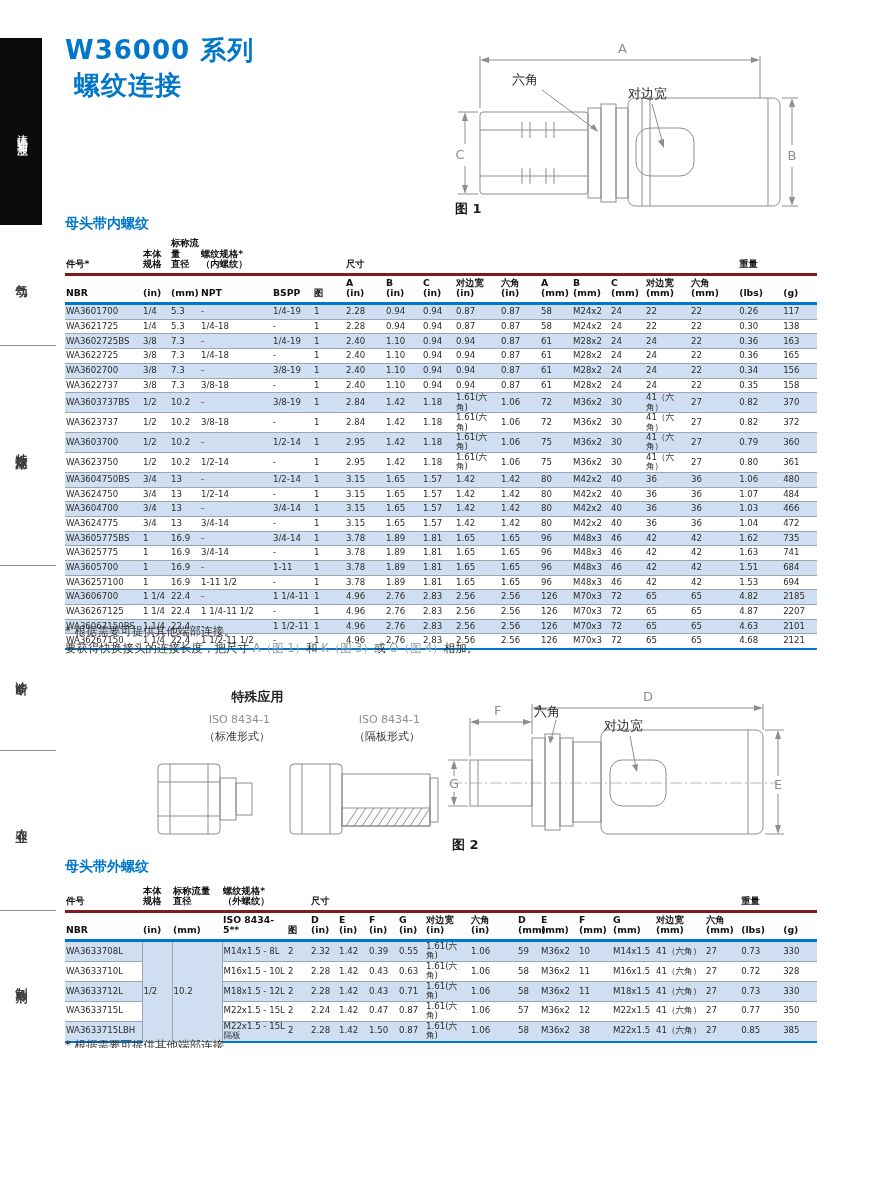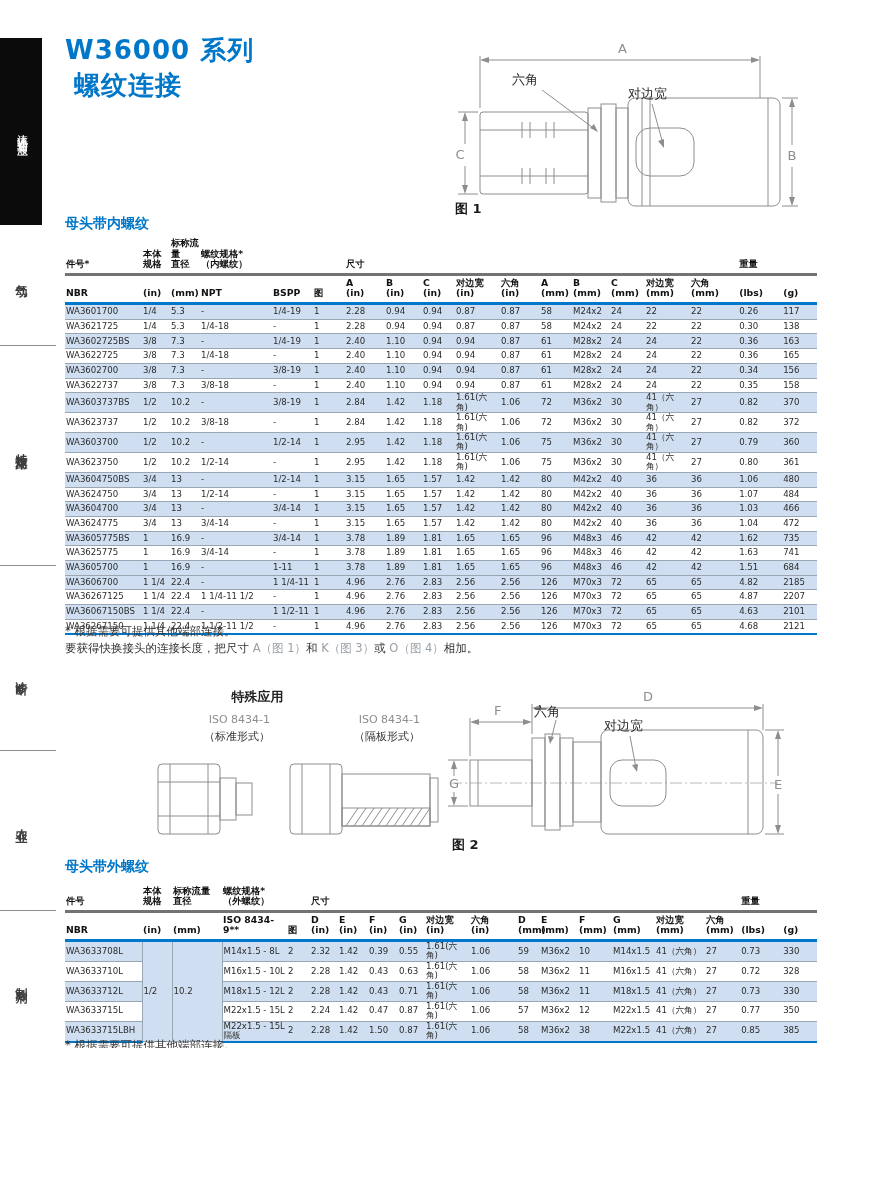--- a/index.html
+++ b/index.html
@@ -12,21 +12,21 @@
   .side-item{position:absolute;left:0;width:42px;display:flex;align-items:center;justify-content:center;}
   .side-item span{writing-mode:vertical-rl;text-orientation:upright;color:#3d3d3d;font-size:12px;font-weight:bold;letter-spacing:2px;}
   .side-div{position:absolute;left:0;width:56px;height:1px;background:#8f8f8f;}
   
   .title-line{position:absolute;left:65px;font-size:26px;font-weight:600;color:#0077C8;letter-spacing:1px;}
   .sec-head{position:absolute;left:65px;font-size:14px;font-weight:bold;color:#0077C8;}
   
   table.cat{position:absolute;left:65px;border-collapse:collapse;table-layout:fixed;width:752px;}
   table.cat th{font-size:9.3px;font-weight:bold;color:#111;text-align:left;vertical-align:bottom;
                padding:0 1px 3px 1px;white-space:pre-line;line-height:1.15;}
-  table.cat tr.grp th{height:27px;border-bottom:3px solid #737373;}
+  table.cat tr.grp th{height:27px;border-bottom:3px solid #7f1d1d;}
   table.cat tr.cols th{height:23px;border-bottom:3px solid #0077C8;}
   table.cat td{font-size:8.6px;color:#2b2b2b;padding:0 1px;height:13.7px;line-height:1.1;
                border-bottom:1px solid #9AA6B2;white-space:pre-line;overflow:hidden;}
   table.cat tbody tr:last-child td{border-bottom:2.5px solid #0077C8;}
   table.cat tr.stripe td{background:#CFDFF1;}
   table.cat td.vline{border-left:1px solid #9AA6B2;border-right:1px solid #9AA6B2;vertical-align:middle;}
   #t2 td{height:16.5px;}
   
   .note{position:absolute;left:65px;font-size:11.5px;color:#333;line-height:1.5;}
   .gray{color:#98A0A8;}
@@ -529,20 +529,40 @@
           <td>1.81</td>
           <td>1.65</td>
           <td>1.65</td>
           <td>96</td>
           <td>M48x3</td>
           <td>46</td>
           <td>42</td>
           <td>42</td>
           <td>1.51</td>
           <td>684</td>
+        </tr>
+        <tr>
+          <td>WA36257100</td>
+          <td>1</td>
+          <td>16.9</td>
+          <td>1-11 1/2</td>
+          <td>-</td>
+          <td>1</td>
+          <td>3.78</td>
+          <td>1.89</td>
+          <td>1.81</td>
+          <td>1.65</td>
+          <td>1.65</td>
+          <td>96</td>
+          <td>M48x3</td>
+          <td>46</td>
+          <td>42</td>
+          <td>42</td>
+          <td>1.53</td>
+          <td>694</td>
         </tr>
         <tr class="stripe">
           <td>WA3606700</td>
           <td>1 1/4</td>
           <td>22.4</td>
           <td>-</td>
           <td>1 1/4-11</td>
           <td>1</td>
           <td>4.96</td>
           <td>2.76</td>
@@ -742,21 +762,21 @@
           <th colspan="1">螺纹规格*
 （外螺纹）</th>
           <th colspan="1"></th>
           <th colspan="12">尺寸</th>
           <th colspan="2">重量</th>
         </tr>
         <tr class="cols">
           <th>NBR</th>
           <th>(in)</th>
           <th>(mm)</th>
-          <th>ISO 8434-9**</th>
+          <th>ISO 8434-5**</th>
           <th>图</th>
           <th>D
 (in)</th>
           <th>E
 (in)</th>
           <th>F
 (in)</th>
           <th>G
 (in)</th>
           <th>对边宽

